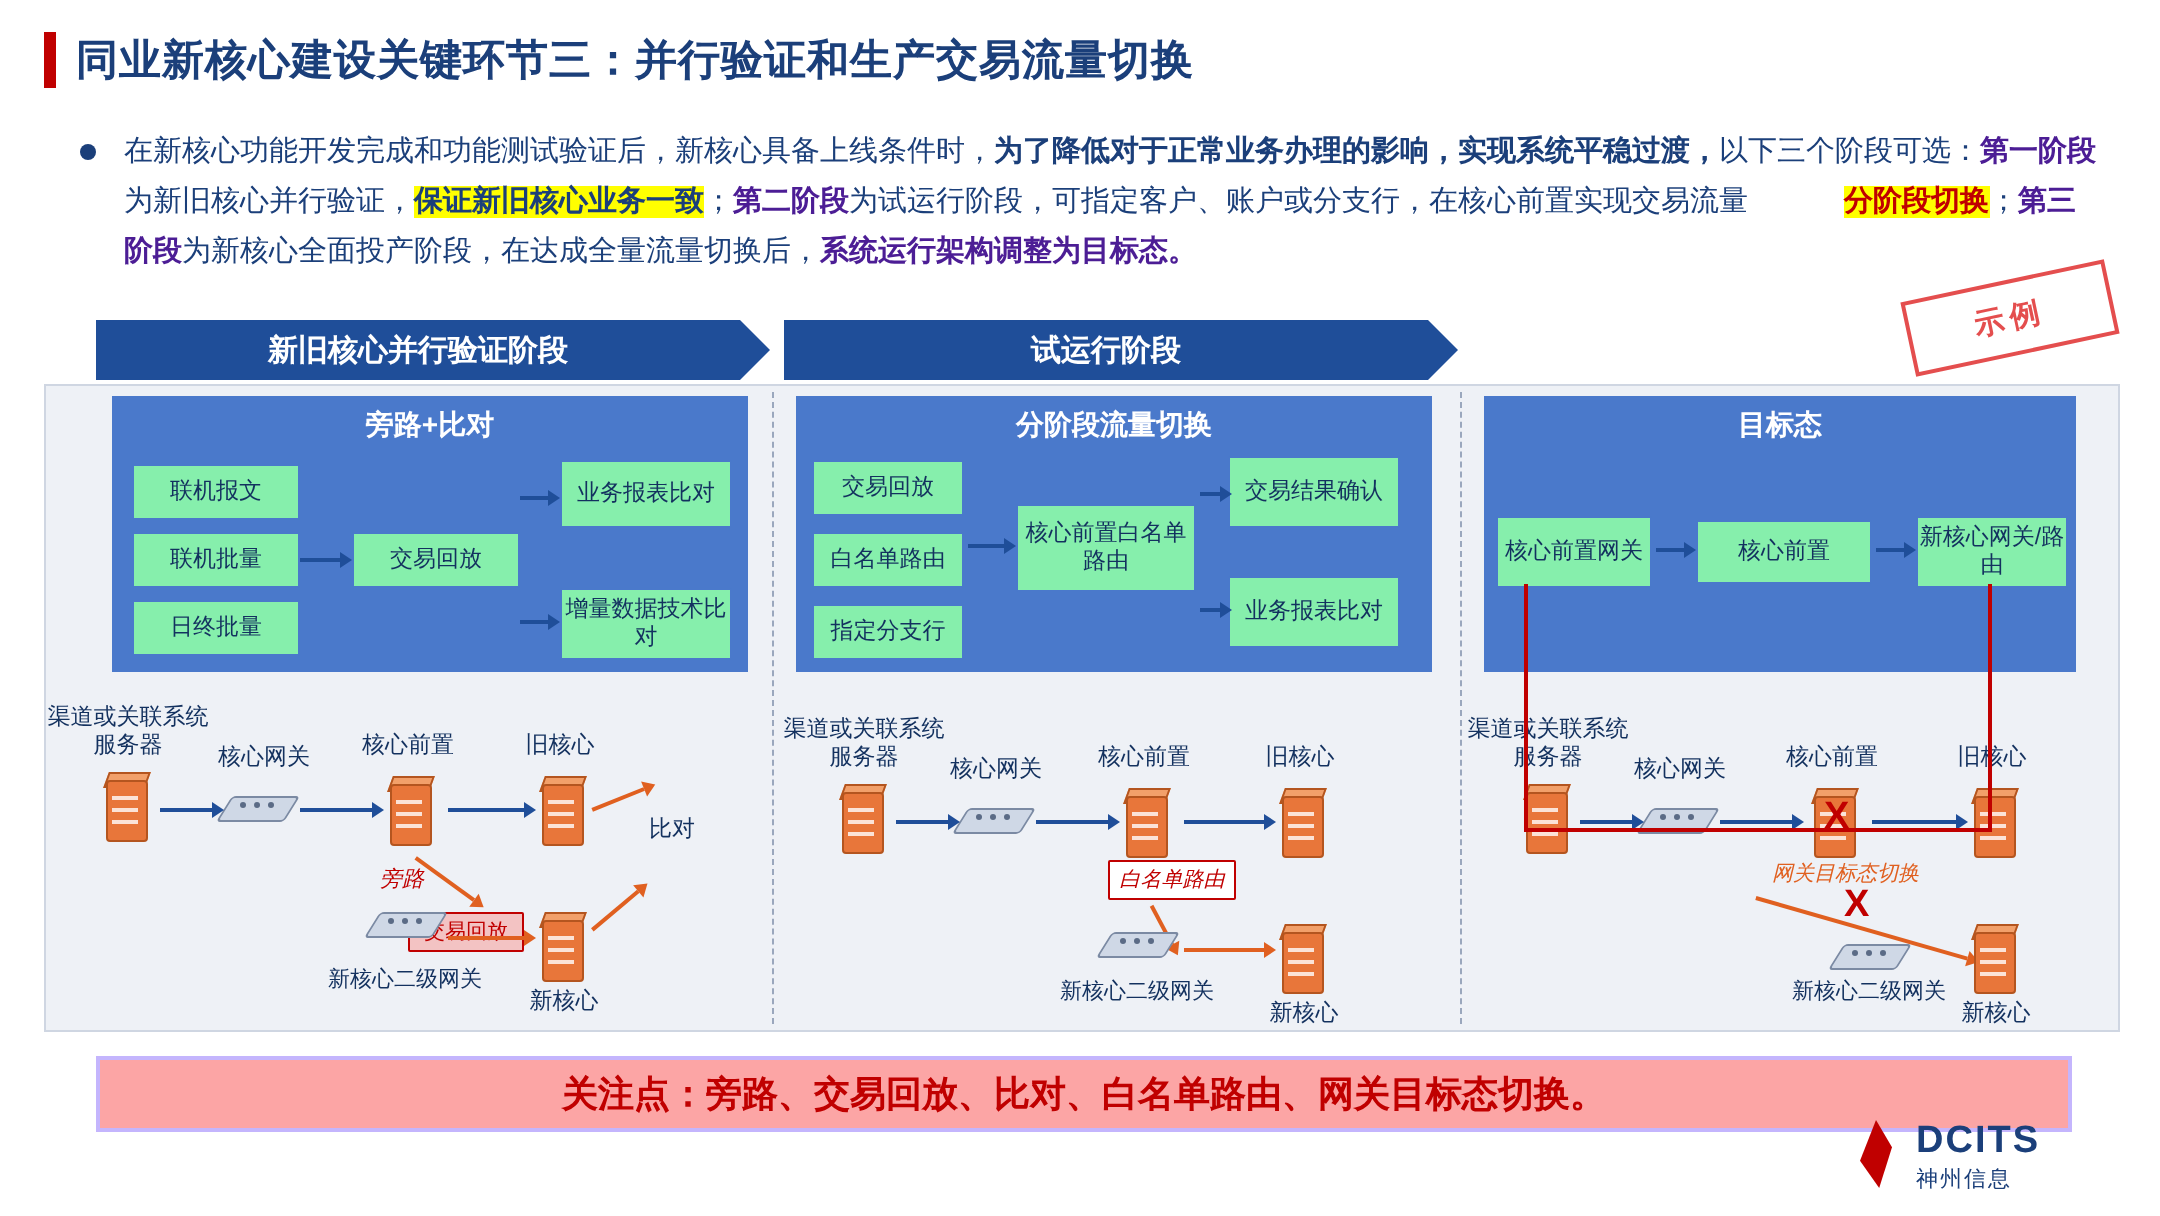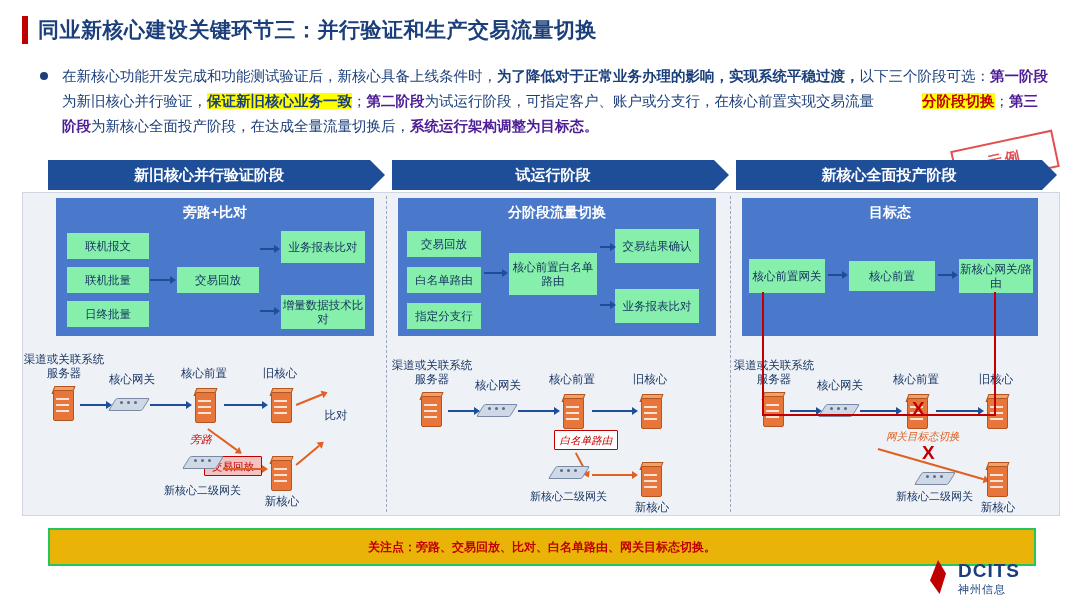--- a/index.html
+++ b/index.html
@@ -50,22 +50,22 @@
   .srv .top{position:absolute;left:3px;top:0px;width:19px;height:6px;background:#f2a06a;
         border:1px solid #b4551f;transform:skewX(-20deg);}
   .srv .ln{position:absolute;left:6px;width:13px;height:2px;background:#fff;opacity:.8;}
   
   .gw{position:absolute;width:34px;height:20px;}
   .gw .box{position:absolute;left:0;top:4px;width:32px;height:11px;background:#cfd8e6;
         border:1px solid #7b8aa3;transform:skewX(-32deg);border-radius:2px;}
   .gw .d{position:absolute;top:7px;width:3px;height:3px;background:#5b6b86;border-radius:50%;}
   .xmark{position:absolute;color:#c00000;font-size:19px;font-weight:bold;}
   
-  .foot{position:absolute;left:48px;top:528px;width:984px;height:34px;border:2px solid #22c55e;background:#eab308;
-        display:flex;align-items:center;justify-content:center;color:#c00000;font-size:12px;font-weight:bold;}
+  .foot{position:absolute;left:48px;top:528px;width:984px;height:34px;border:2px solid #c4b5fd;background:#fca5a5;
+        display:flex;align-items:center;justify-content:center;color:#c00000;font-size:18px;font-weight:bold;}
   
   .stamp{position:absolute;left:953px;top:140px;width:100px;height:34px;border:2px solid #e03030;
         transform:rotate(-12deg);color:#e03030;font-size:15px;font-weight:bold;display:flex;
         align-items:center;justify-content:center;letter-spacing:3px;opacity:.85;}
   
   .logo{position:absolute;right:16px;bottom:8px;width:120px;height:42px;}
   .logo .nm{position:absolute;left:34px;top:2px;font-size:19px;font-weight:bold;color:#1b3f7a;letter-spacing:1px;}
   .logo .sub{position:absolute;left:34px;top:24px;font-size:11px;color:#1b3f7a;letter-spacing:1px;}
   .logo .mark{position:absolute;left:0;top:2px;width:30px;height:34px;}
   .logo .mark .s1{position:absolute;left:6px;top:0;width:16px;height:34px;background:#c00000;
@@ -81,21 +81,20 @@
 
   <div class="bullet-dot"></div>
   <div class="para">
     <span>在新核心功能开发完成和功能测试验证后，</span><span>新核心具备上线条件时，</span><b>为了降低对于正常业务办理的影响，</b><b>实现系统平稳过渡，</b><span>以下三个阶段可选：</span><span class="red">第一阶段</span><span>为新旧核心并行验证，</span><span class="hl2">保证新旧核心业务一致</span><span>；</span><span class="red">第二阶段</span><span>为试运行阶段，可指定客户、账户或分支行，在核心前置实现交易流量</span><span class="hl">分阶段切换</span><span>；</span><span class="red">第三阶段</span><span>为新核心全面投产阶段，在达成全量流量切换后，</span><span class="red">系统运行架构调整为目标态。</span>
   </div>
 
   <div class="stamp">示例</div>
 
   <div class="banner" style="left:48px;top:160px;width:322px;">新旧核心并行验证阶段</div>
   <div class="banner" style="left:392px;top:160px;width:322px;">试运行阶段</div>
-  <div class="banner" style="left:736px;top:160px;width:306px;">新核心全面投产阶段</div>
 
   <div class="panel"></div>
   <div class="col-sep" style="left:386px;"></div>
   <div class="col-sep" style="left:730px;"></div>
 
   <div class="blueblock" style="left:56px;top:198px;width:318px;height:138px;">
     <div class="bt">旁路+比对</div>
   </div>
   <div class="node" style="left:66px;top:232px;width:82px;height:26px;">联机报文</div>
   <div class="node" style="left:66px;top:266px;width:82px;height:26px;">联机批量</div>

